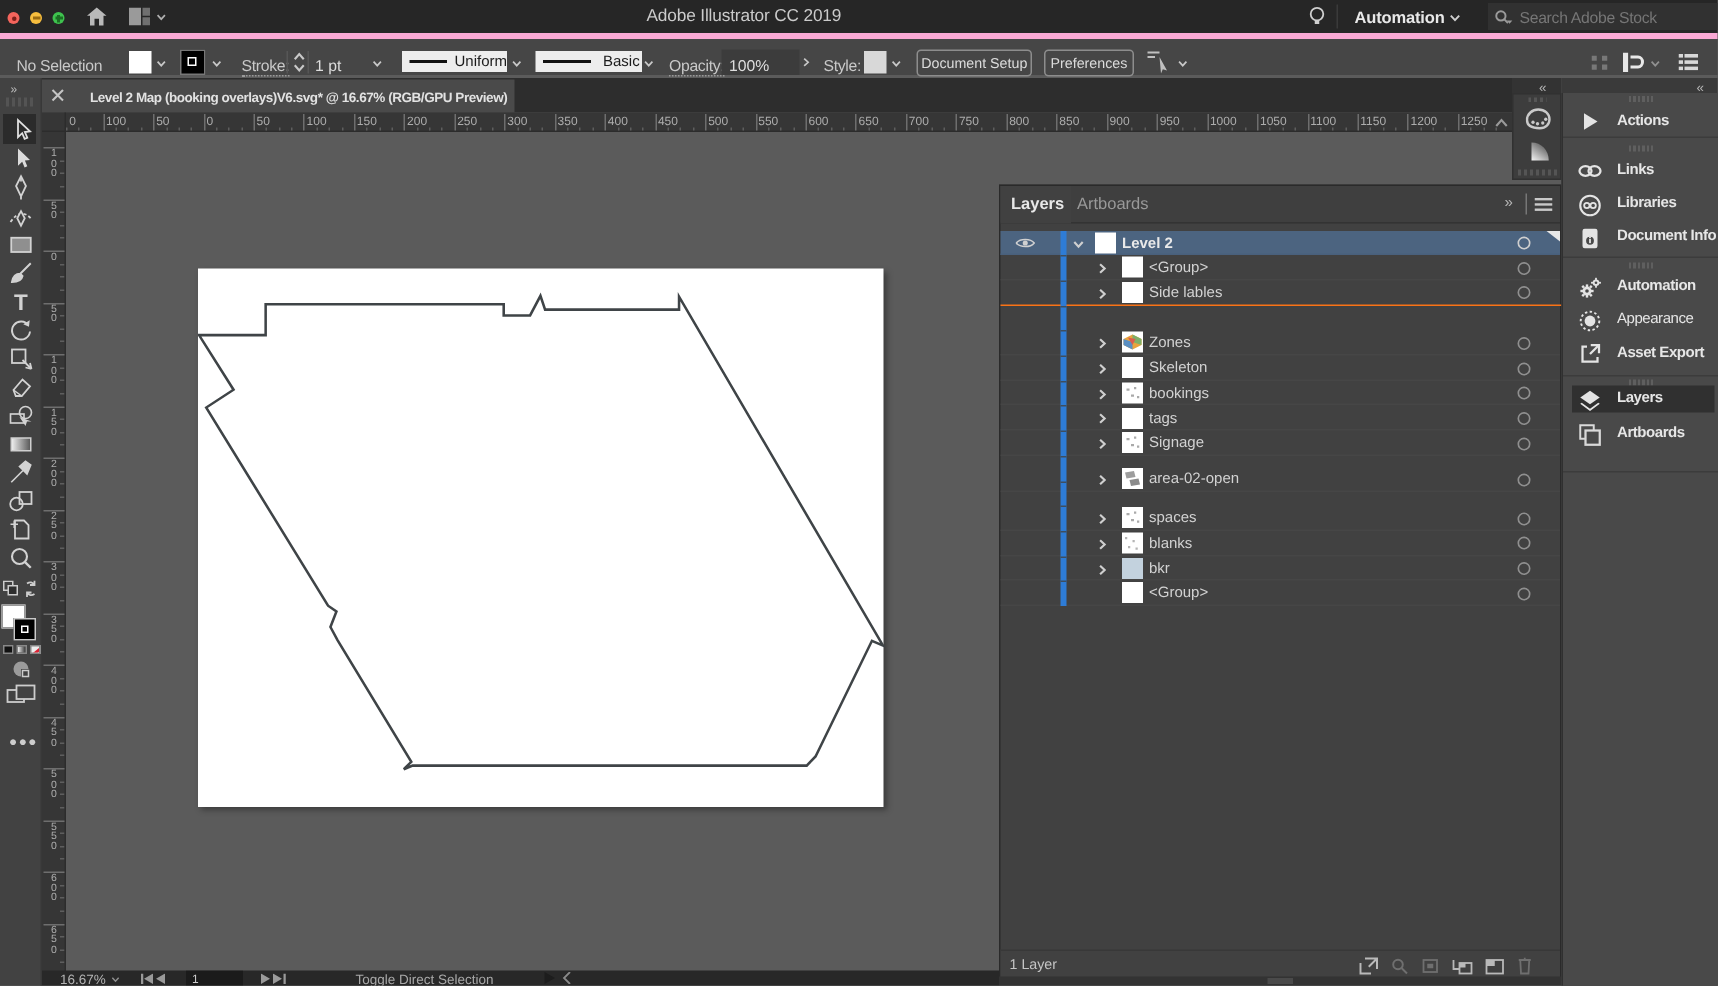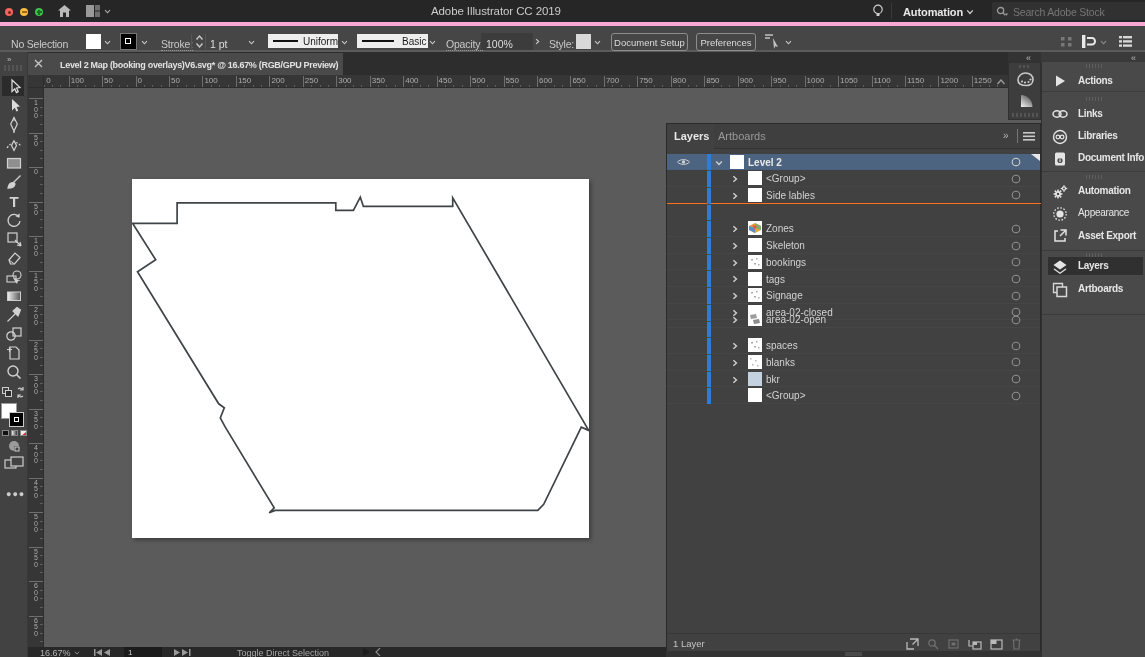--- a/index.html
+++ b/index.html
@@ -614,30 +614,20 @@
             <rect x="8" y="3" width="1.5" height="1.5"></rect>
             <rect x="6" y="8" width="2" height="1.5"></rect>
             <rect x="10" y="9" width="1.5" height="1.5"></rect>
           </g>
         </svg></div>
 <div class="ab" style="left:99px;top:3.2px;font-size:10px;color:#d2d2d2;font-weight:400;white-space:nowrap;">Signage</div>
 <svg class="ab" style="left:344px;top:3.5px" width="10" height="10" viewBox="0 0 10 10">
         <circle cx="5" cy="5" r="3.8" fill="none" stroke="#8f8f8f" stroke-width="1.1"></circle>
       </svg>
 </div>
-<div class="ab" style="left:0;top:179.8px;width:373px;height:16.7px;background:transparent;border-bottom:1px solid #464646">
-<svg class="ab" style="left:64px;top:5px" width="8" height="8" viewBox="0 0 10 10">
-        <path d="M3 1.5 L6.8 5 L3 8.5" fill="none" stroke="#cfcfcf" stroke-width="1.8"></path>
-      </svg>
-<div class="ab" style="left:81px;top:1.2px;width:14px;height:14px;background:#fff;overflow:hidden"></div>
-<div class="ab" style="left:99px;top:3.2px;font-size:10px;color:#d2d2d2;font-weight:400;white-space:nowrap;">area-02-closed</div>
-<svg class="ab" style="left:344px;top:3.5px" width="10" height="10" viewBox="0 0 10 10">
-        <circle cx="5" cy="5" r="3.8" fill="none" stroke="#8f8f8f" stroke-width="1.1"></circle>
-      </svg>
-</div>
 <div class="ab" style="left:0;top:187px;width:373px;height:16.7px;background:transparent;border-bottom:1px solid #464646">
 <svg class="ab" style="left:64px;top:5px" width="8" height="8" viewBox="0 0 10 10">
         <path d="M3 1.5 L6.8 5 L3 8.5" fill="none" stroke="#cfcfcf" stroke-width="1.8"></path>
       </svg>
 <div class="ab" style="left:81px;top:1.2px;width:14px;height:14px;background:#fff;overflow:hidden"><svg width="14" height="14" viewBox="0 0 14 14">
           <path d="M2 3 L8 2 L9 6 L3 7 Z" fill="#9d9d9d"></path>
           <path d="M5 8 L11 7 L12 11 L6 12 Z" fill="#8b8b8b"></path>
         </svg></div>
 <div class="ab" style="left:99px;top:3.2px;font-size:10px;color:#d2d2d2;font-weight:400;white-space:nowrap;">area-02-open</div>
 <svg class="ab" style="left:344px;top:3.5px" width="10" height="10" viewBox="0 0 10 10">

